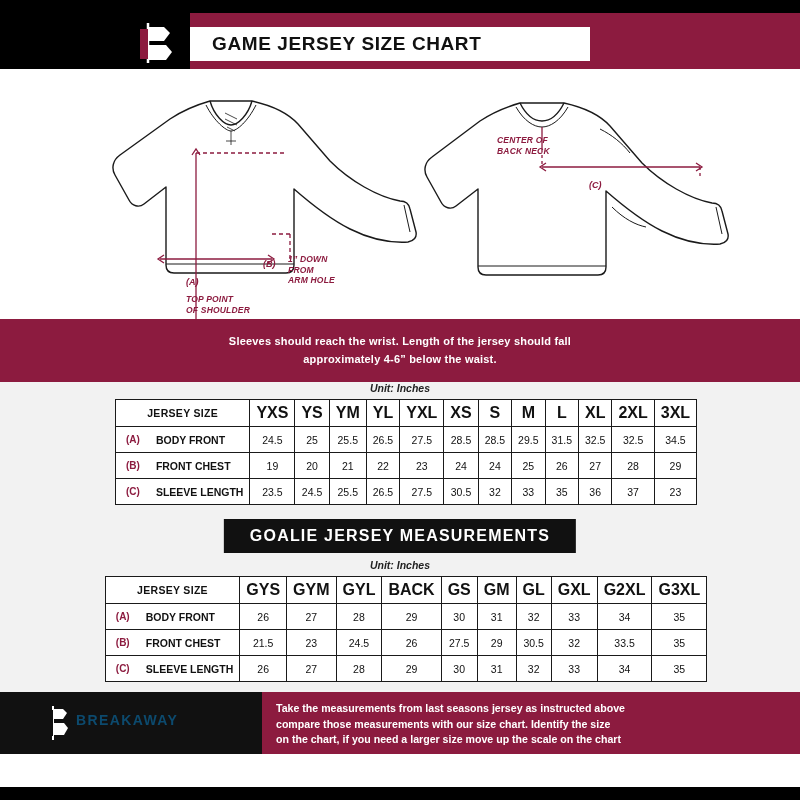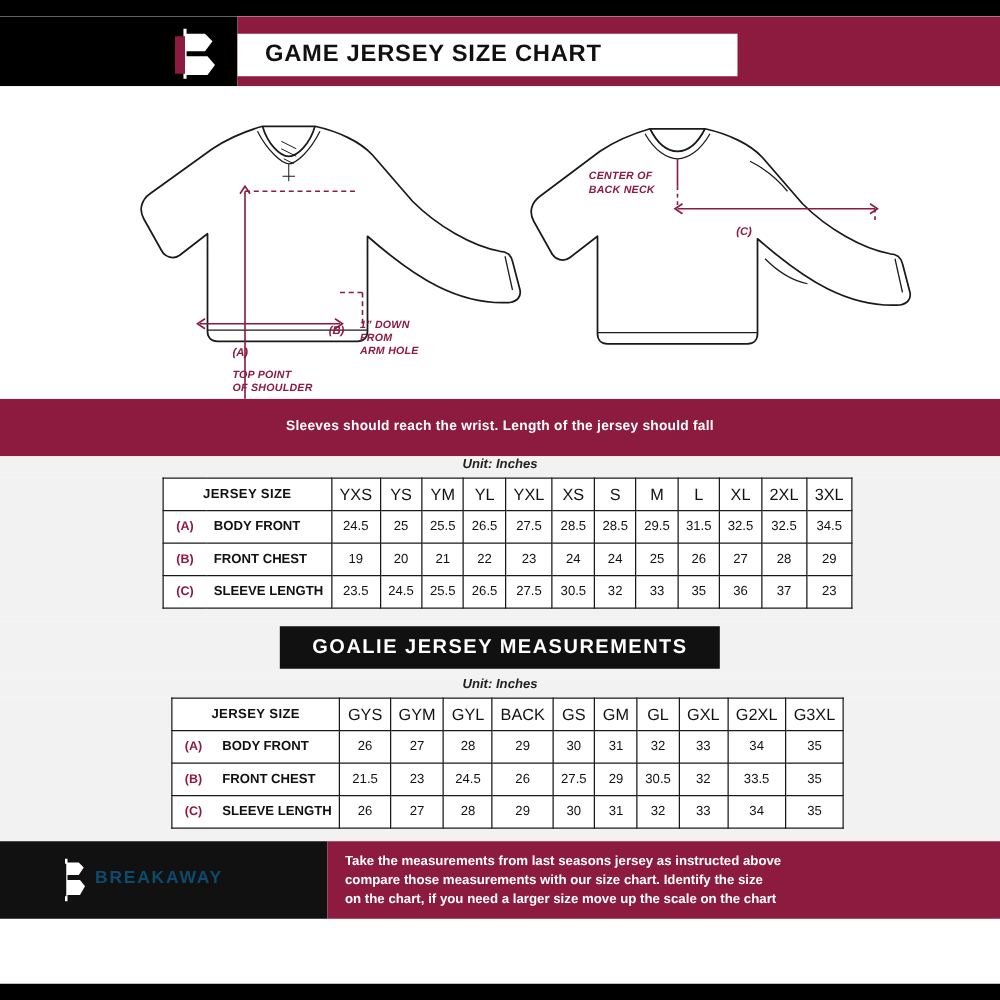--- a/index.html
+++ b/index.html
@@ -27,21 +27,21 @@
   .plate-wrap{position:relative;height:44px;background:#f2f2f2;}
   .plate{position:absolute;left:50%;transform:translateX(-50%);top:4px;background:#111;color:#fff;padding:8px 26px;font-size:16px;font-weight:bold;letter-spacing:1.2px;}
   .unit{text-align:center;font-size:10.5px;font-style:italic;font-weight:bold;color:#222;background:#f2f2f2;padding-bottom:5px;}
 
   .tbl-band{background:#f2f2f2;padding:0 0 10px 12px;}
   table.sz{border-collapse:collapse;margin:0 auto;background:#fff;}
   table.sz td{border:1px solid #1a1a1a;font-size:10.5px;padding:4px 6px;text-align:center;color:#111;height:17px;}
   table.sz td.rowhdr{text-align:left;font-weight:bold;padding-left:6px;white-space:nowrap;font-size:10.5px;}
   table.sz td.lbl{width:22px;color:#8c1b3f;font-weight:bold;font-size:10px;border-right:none;text-align:center;}
   table.sz td.rowhdr.withlbl{border-left:none;}
-  table.sz td.colhdr{font-weight:normal;font-size:13px;margin-top:40px;}
+  table.sz td.colhdr{font-weight:bold;font-size:16px;margin-top:40px;}
   table.sz td.firsthdr{text-align:center;font-weight:bold;letter-spacing:.3px;}
 
   
   .footer{position:relative;height:62px;background:#fff;}
   .f-black{position:absolute;left:0;top:0;width:262px;height:62px;background:#111;}
   .f-maroon{position:absolute;left:262px;top:0;width:538px;height:62px;background:#8c1b3f;}
   .f-brand{position:absolute;left:76px;top:20px;color:#0c4a6e;font-size:14px;letter-spacing:1.4px;font-weight:bold;}
   .f-logo{position:absolute;left:34px;top:12px;width:38px;height:38px;}
   .f-text{position:absolute;left:276px;top:9px;width:514px;color:#fff;font-size:10.6px;font-weight:bold;line-height:1.45;}
 </style>
@@ -159,25 +159,26 @@
           <path d="M542 80 L542 98" stroke-dasharray="3 3"></path>
         </g>
 
         <text x="186" y="216" class="svgtag" fill="#8c1b3f" font-size="9" font-weight="bold" font-style="italic" font-family="Liberation Sans, sans-serif">(A)</text>
         <text x="263" y="198" fill="#8c1b3f" font-size="9" font-weight="bold" font-style="italic" font-family="Liberation Sans, sans-serif">(B)</text>
         <text x="589" y="119" fill="#8c1b3f" font-size="9" font-weight="bold" font-style="italic" font-family="Liberation Sans, sans-serif">(C)</text>
       </svg>
 
       <div class="diag-note" style="left:186px;top:225px;">TOP POINT<br>OF SHOULDER</div>
       <div class="diag-note" style="left:288px;top:185px;">1” DOWN<br>FROM<br>ARM HOLE</div>
-      <div class="diag-note" style="left:471px;top:66px;">CENTER OF<br>BACK NECK</div>
+      <div class="diag-note" style="left:497px;top:66px;">CENTER OF<br>BACK NECK</div>
     </div>
 
     <div class="infobar">
       <div>Sleeves should reach the wrist. Length of the jersey should fall</div>
+      <div>approximately 4-6” below the waist.</div>
     </div>
 
     <div class="unit">Unit: Inches</div>
     <div class="tbl-band">
       <table class="sz">
         <tbody>
           <tr>
             <td class="firsthdr" colspan="2">JERSEY SIZE</td>
             <td class="colhdr">YXS</td>
             <td class="colhdr">YS</td>

